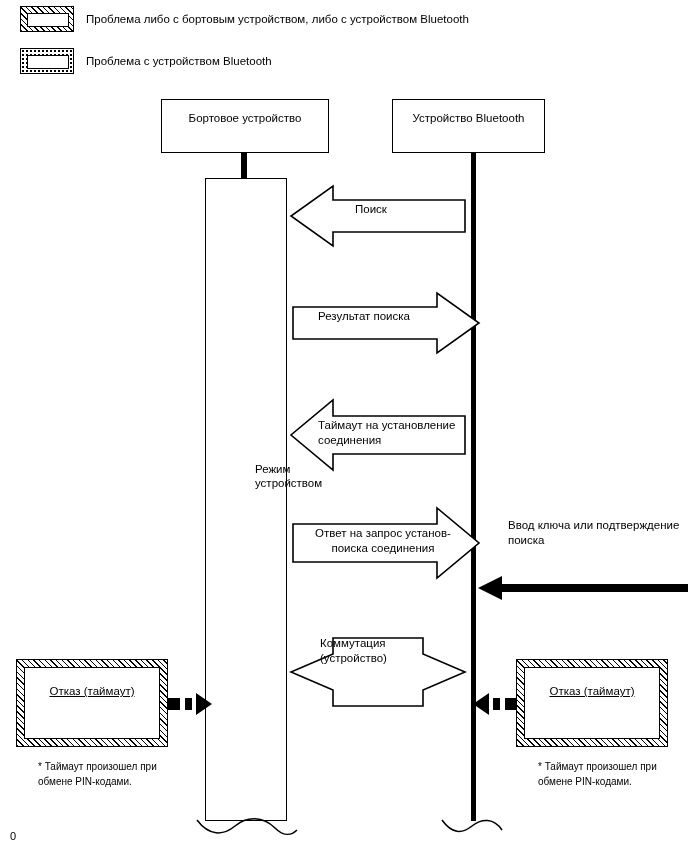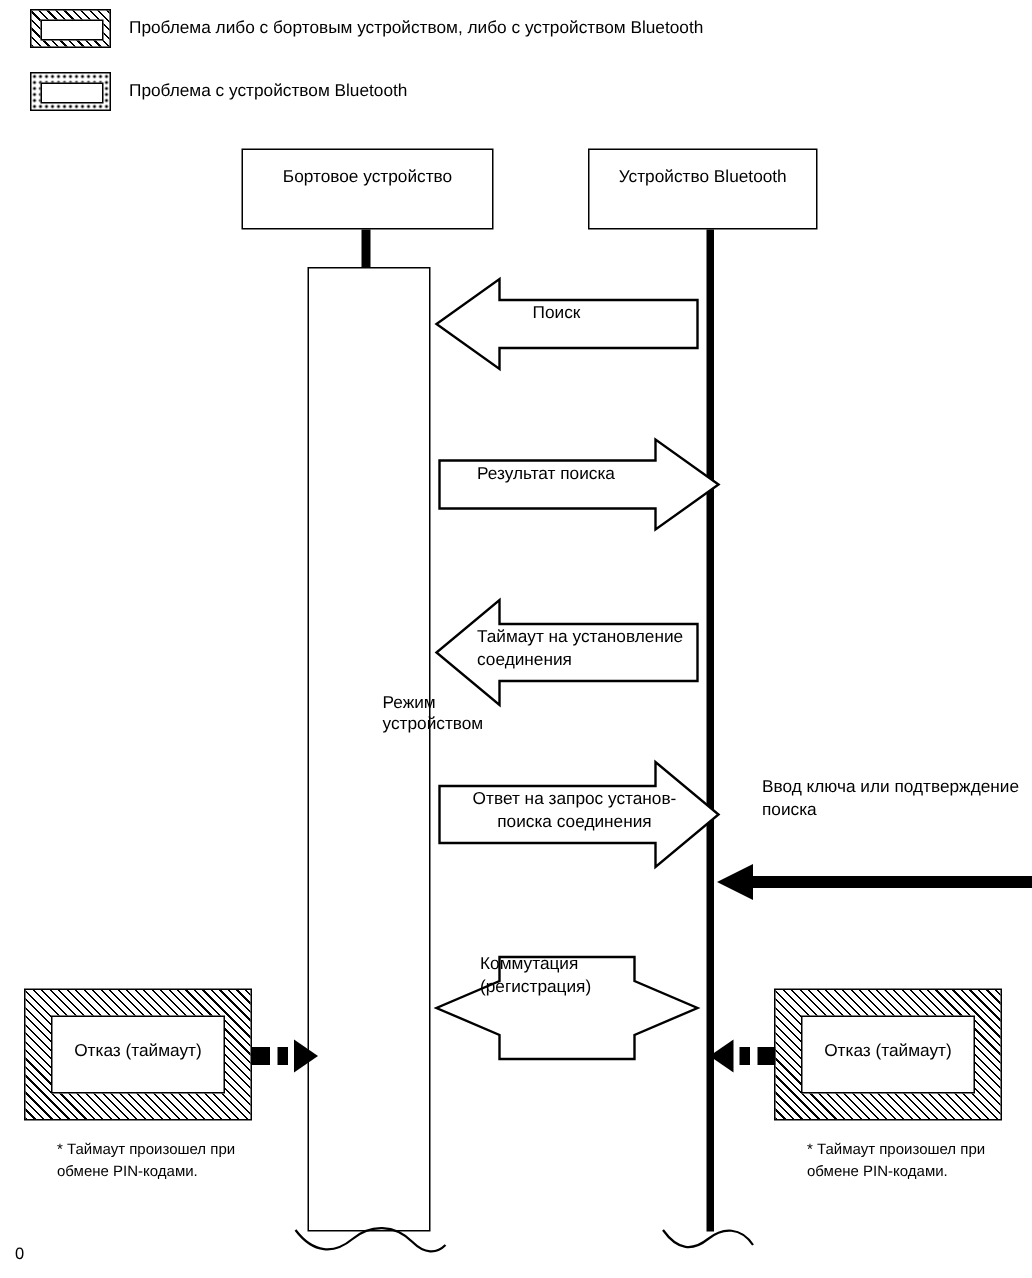--- a/index.html
+++ b/index.html
@@ -97,21 +97,22 @@
   .msg-label {
     position: absolute;
     font-size: 11.5px;
     line-height: 15px;
   }
 
   
   .fail-box {
     position: absolute;
     box-sizing: border-box;
-    padding: 17px;
+    padding: 7px;
+    text-decoration: underline;
   }
   .fail-box .inner {
     width: 100%;
     height: 100%;
     border: 1.8px solid #000;
     background: #fff;
     box-sizing: border-box;
     font-size: 11.5px;
   }
   .fail-box .inner span {
@@ -213,21 +214,21 @@
     <div>поиска соединения</div>
   </div>
 
   <div class="msg" style="left:289px; top:636px;">
     <svg width="178" height="72" viewBox="0 0 178 72">
       <path d="M44,2 L44,18 L2,36 L44,54 L44,70 L134,70 L134,54 L176,36 L134,18 L134,2 Z" fill="#ffffff" stroke="#000000" stroke-width="1.6" stroke-linejoin="miter"></path>
     </svg>
   </div>
   <div class="msg-label" style="left:320px; top:636px; width:120px;">
     <div>Коммутация</div>
-    <div>(регистрация)</div>
+    <div>(устройство)</div>
   </div>
 
   <div class="side-note" style="left:508px; top:518px; width:172px;">
     <div>Ввод ключа или подтверждение</div>
     <div>поиска</div>
   </div>
   <svg class="abs" style="left:474px; top:574px;" width="214" height="28">
     <path d="M214,10 L28,10 L28,2 L4,14 L28,26 L28,18 L214,18 Z" fill="#000000"></path>
   </svg>
 

